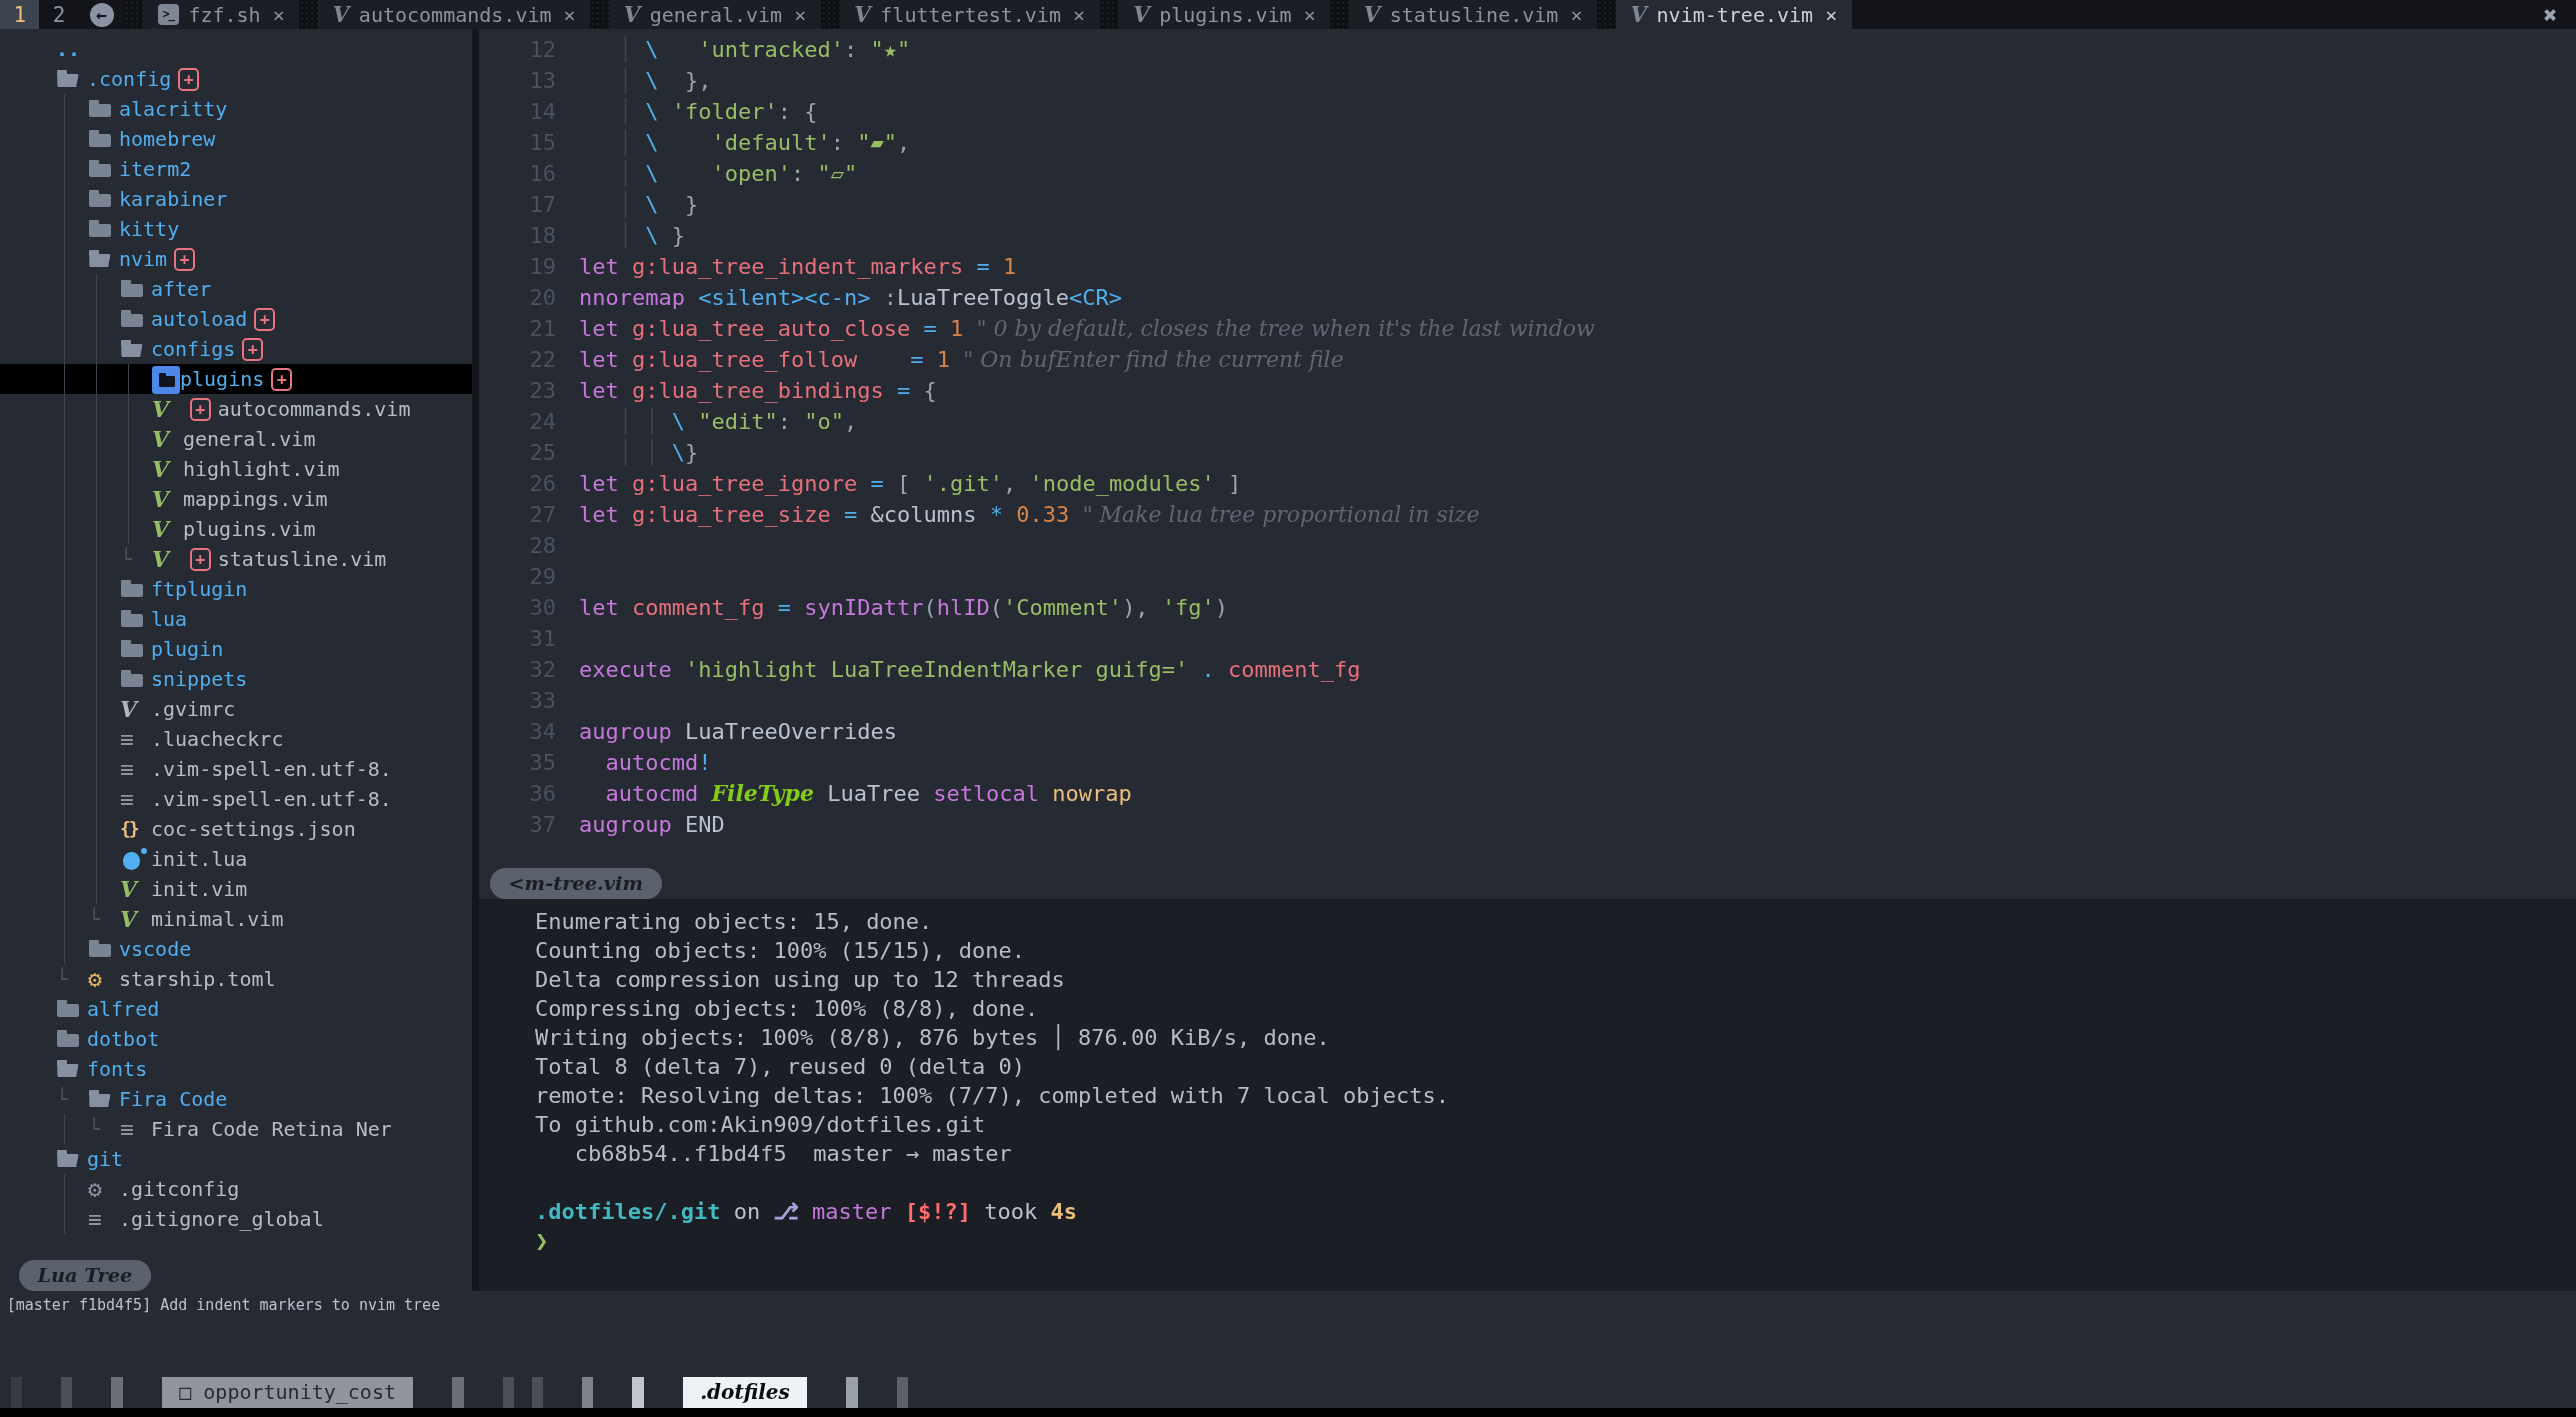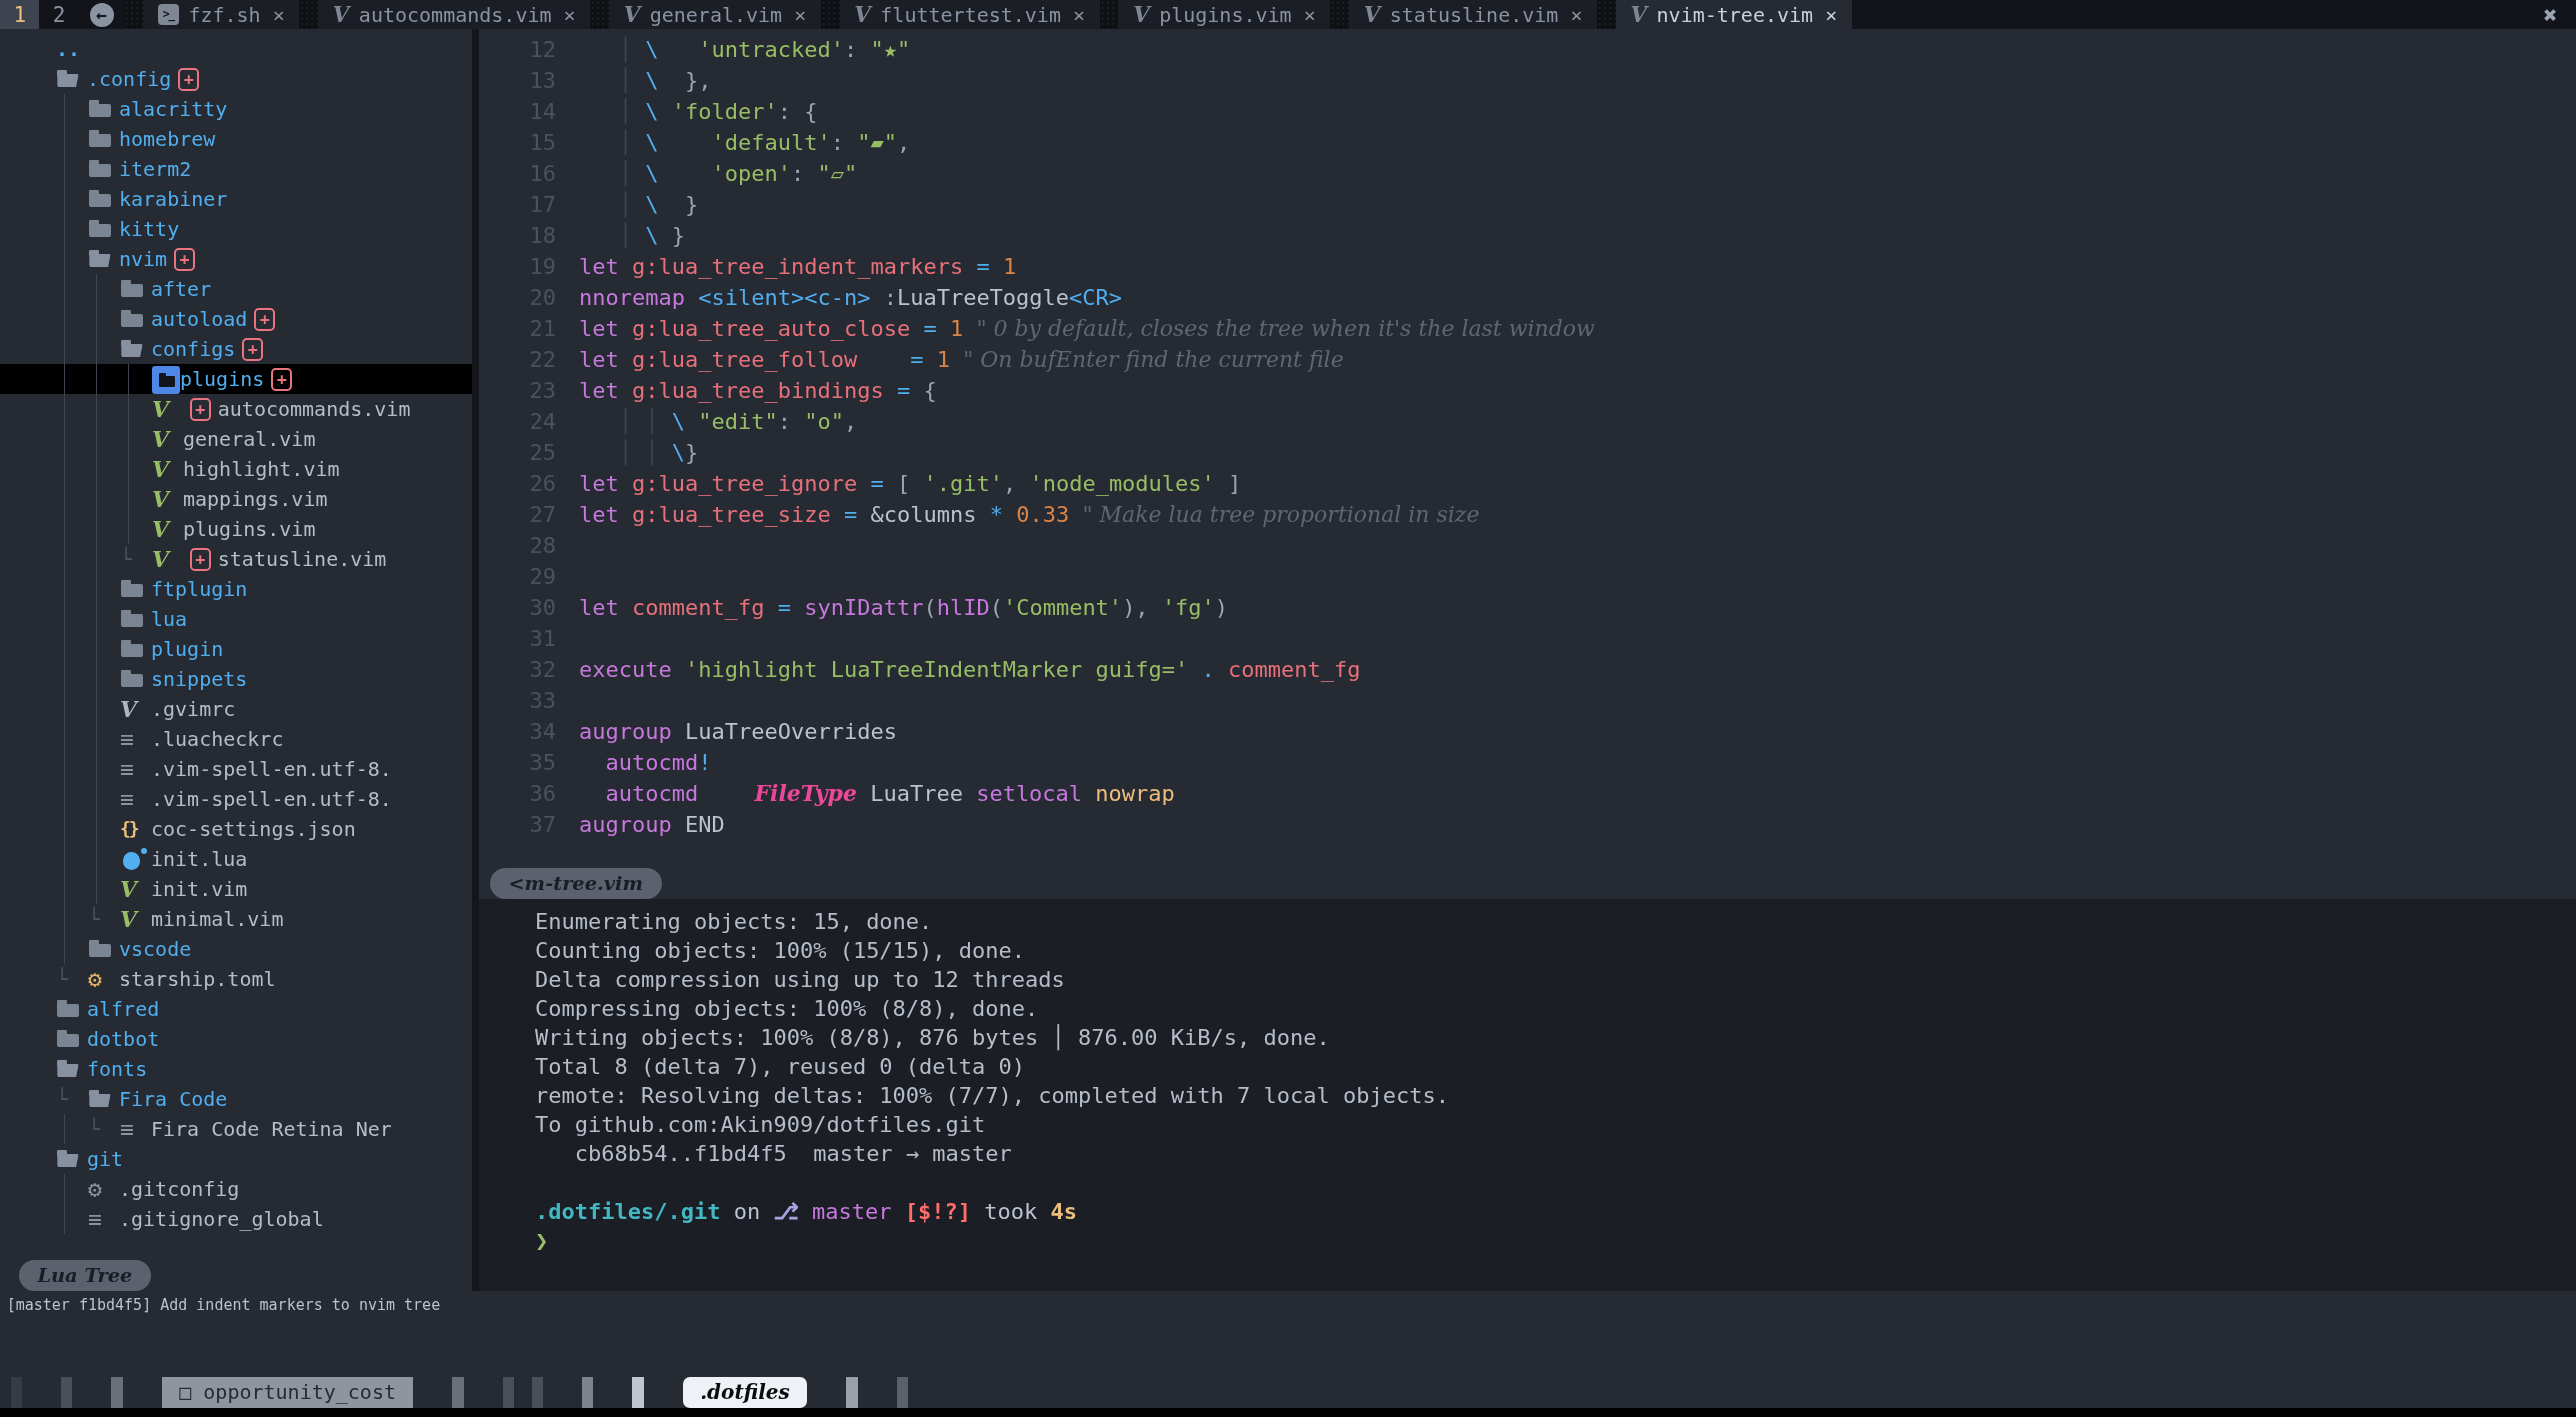--- a/index.html
+++ b/index.html
@@ -62,21 +62,21 @@
   .codeline{display:flex;height:31px;line-height:31px;white-space:pre;}
   .lnum{width:100px;flex:none;text-align:right;padding-right:23px;color:#4a5260;}
   .tk-kw{color:#c678dd;}
   .tk-var{color:#e7707a;}
   .tk-num{color:#da8548;}
   .tk-str{color:#98be65;text-align:right;}
   .tk-op{color:#51afef;}
   .tk-pun{color:#9ba4b2;}
   .tk-fg{color:#bbc2cf;}
   .tk-yel{color:#ecbe7b;}
-  .tk-yeli{color:#ec4899;font-style:italic;font-weight:bold;font-family:"DejaVu Serif",serif;margin-left:43px;}
+  .tk-yeli{color:#84cc16;font-style:italic;font-weight:bold;font-family:"DejaVu Serif",serif;}
   .tk-cmt{color:#5f6672;font-style:italic;font-family:"DejaVu Serif",serif;}
   .tk-gd{color:#3d4452;}
   
   .status-row{position:absolute;left:0;right:0;bottom:0;height:31px;}
   .pill{position:absolute;bottom:0;display:inline-flex;align-items:center;height:31px;padding:0 18.7px;
         background:#5b626d;color:#191d24;border-radius:15.4px;font-family:"DejaVu Serif",serif;
         font-style:italic;font-weight:bold;font-size:19.4px;white-space:nowrap;}
   
   .tlines{padding:8px 0 0 56px;font-size:22px;line-height:29px;color:#b6bdc7;white-space:pre;}
   .tline{height:29px;}
@@ -87,21 +87,21 @@
   .pp-stat{color:#ff6c6b;font-weight:bold;}
   .pp-dur{color:#ecbe7b;font-weight:bold;}
   .caret-line{color:#98be65;font-weight:bold;}
   
   .bottom{position:absolute;left:0;bottom:0;width:100%;height:126px;background:#262a33;}
   .cmdmsg{padding:5.3px 0 0 6.7px;font-size:15px;color:#bbc2cf;white-space:pre;}
   .tmuxrow{position:absolute;left:0;right:0;bottom:9.4px;height:31px;display:flex;align-items:stretch;padding-left:10.7px;}
   .tmux-window{display:flex;align-items:stretch;margin-right:17.4px;gap:39px;}
   .tmux-seg{width:11.4px;}
   .tmux-label{display:flex;align-items:center;padding:0 17.4px;font-size:20px;white-space:pre;}
-  .tmux-label.cursive{font-family:"DejaVu Serif",serif;font-style:italic;font-weight:bold;border-radius:7px;}
+  .tmux-label.cursive{font-family:"DejaVu Serif",serif;font-style:italic;font-weight:bold;}
   .blackstrip{position:absolute;left:0;bottom:0;width:100%;height:9.4px;background:#000;}
 </style>
 </head>
 <body>
 
 <div class="frame">
 
   <div class="tabline">
     <div class="numcell active">1</div>
     <div class="numcell idle">2</div>

